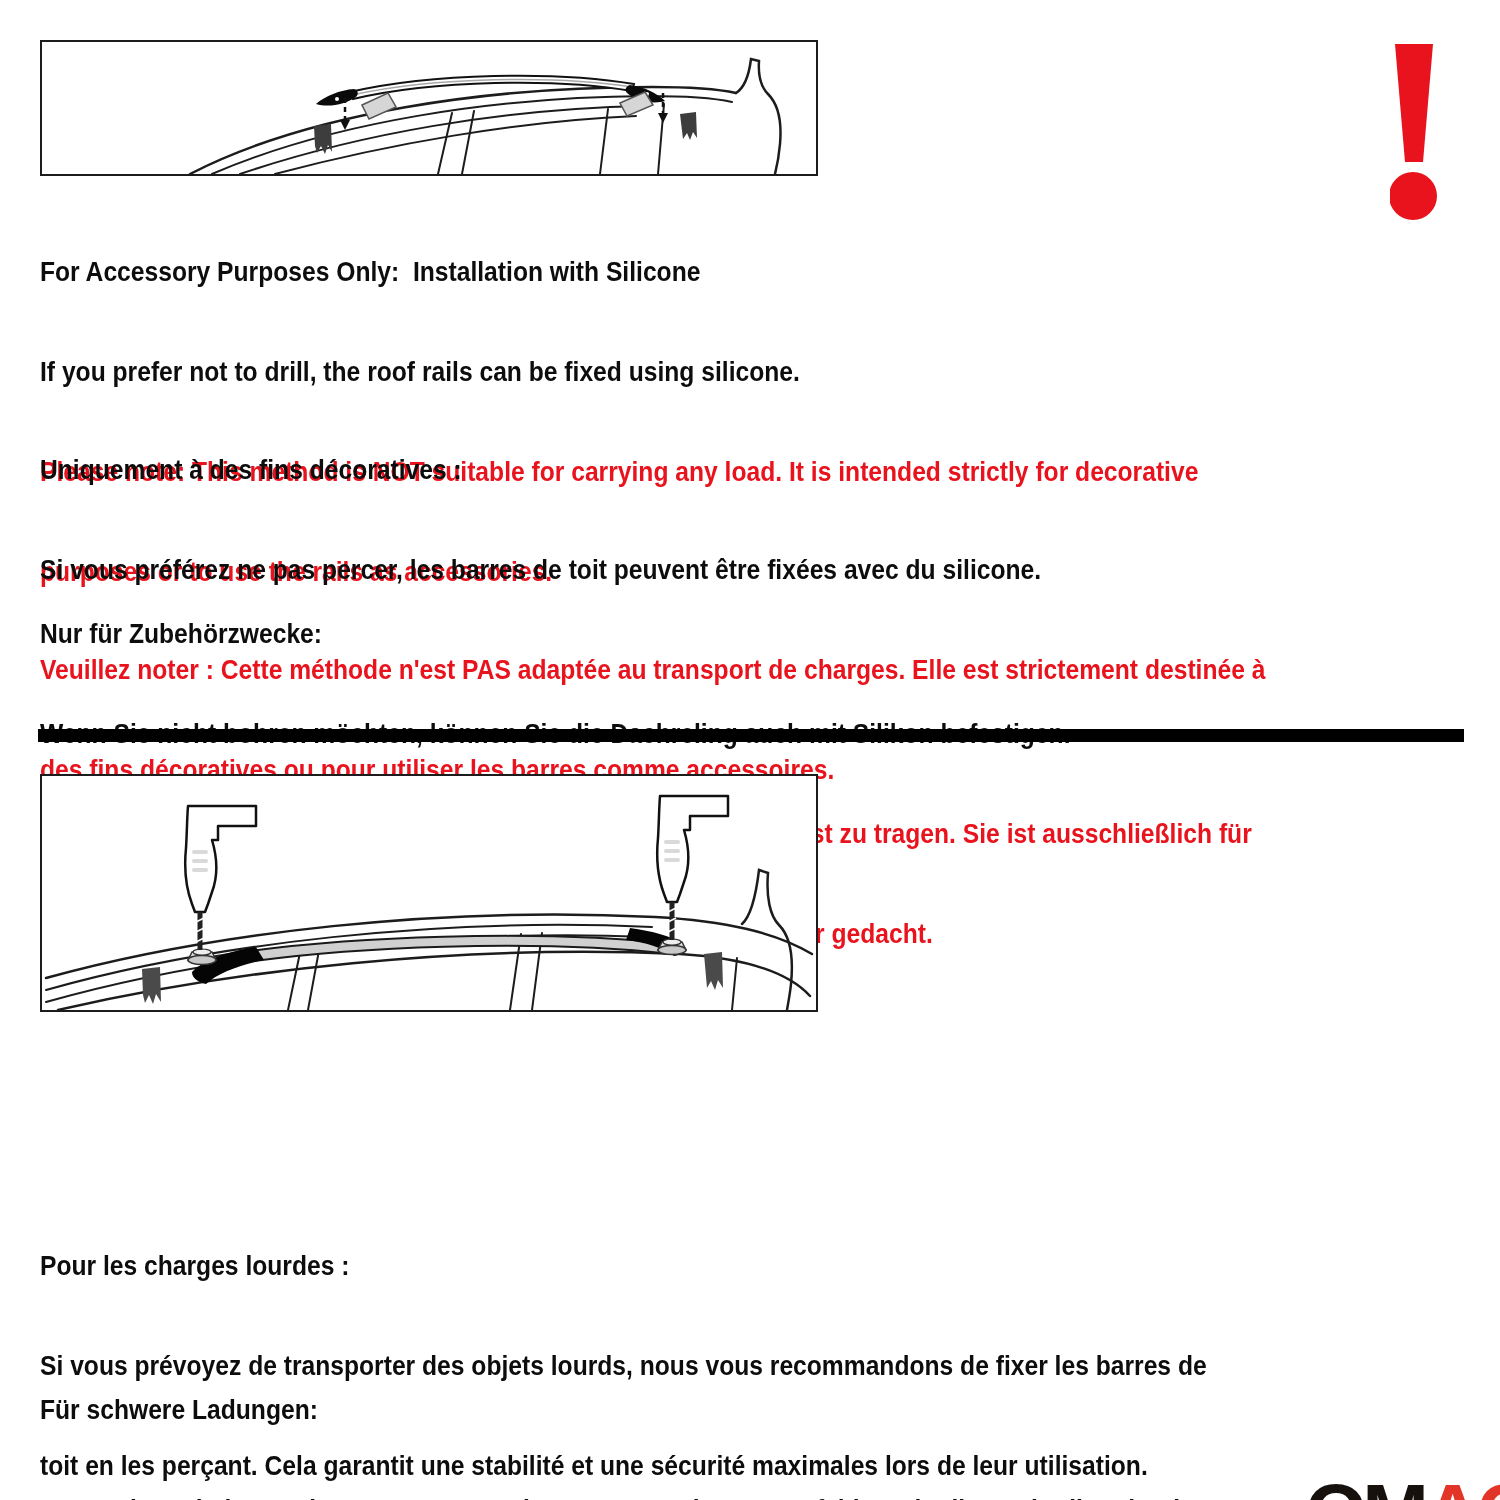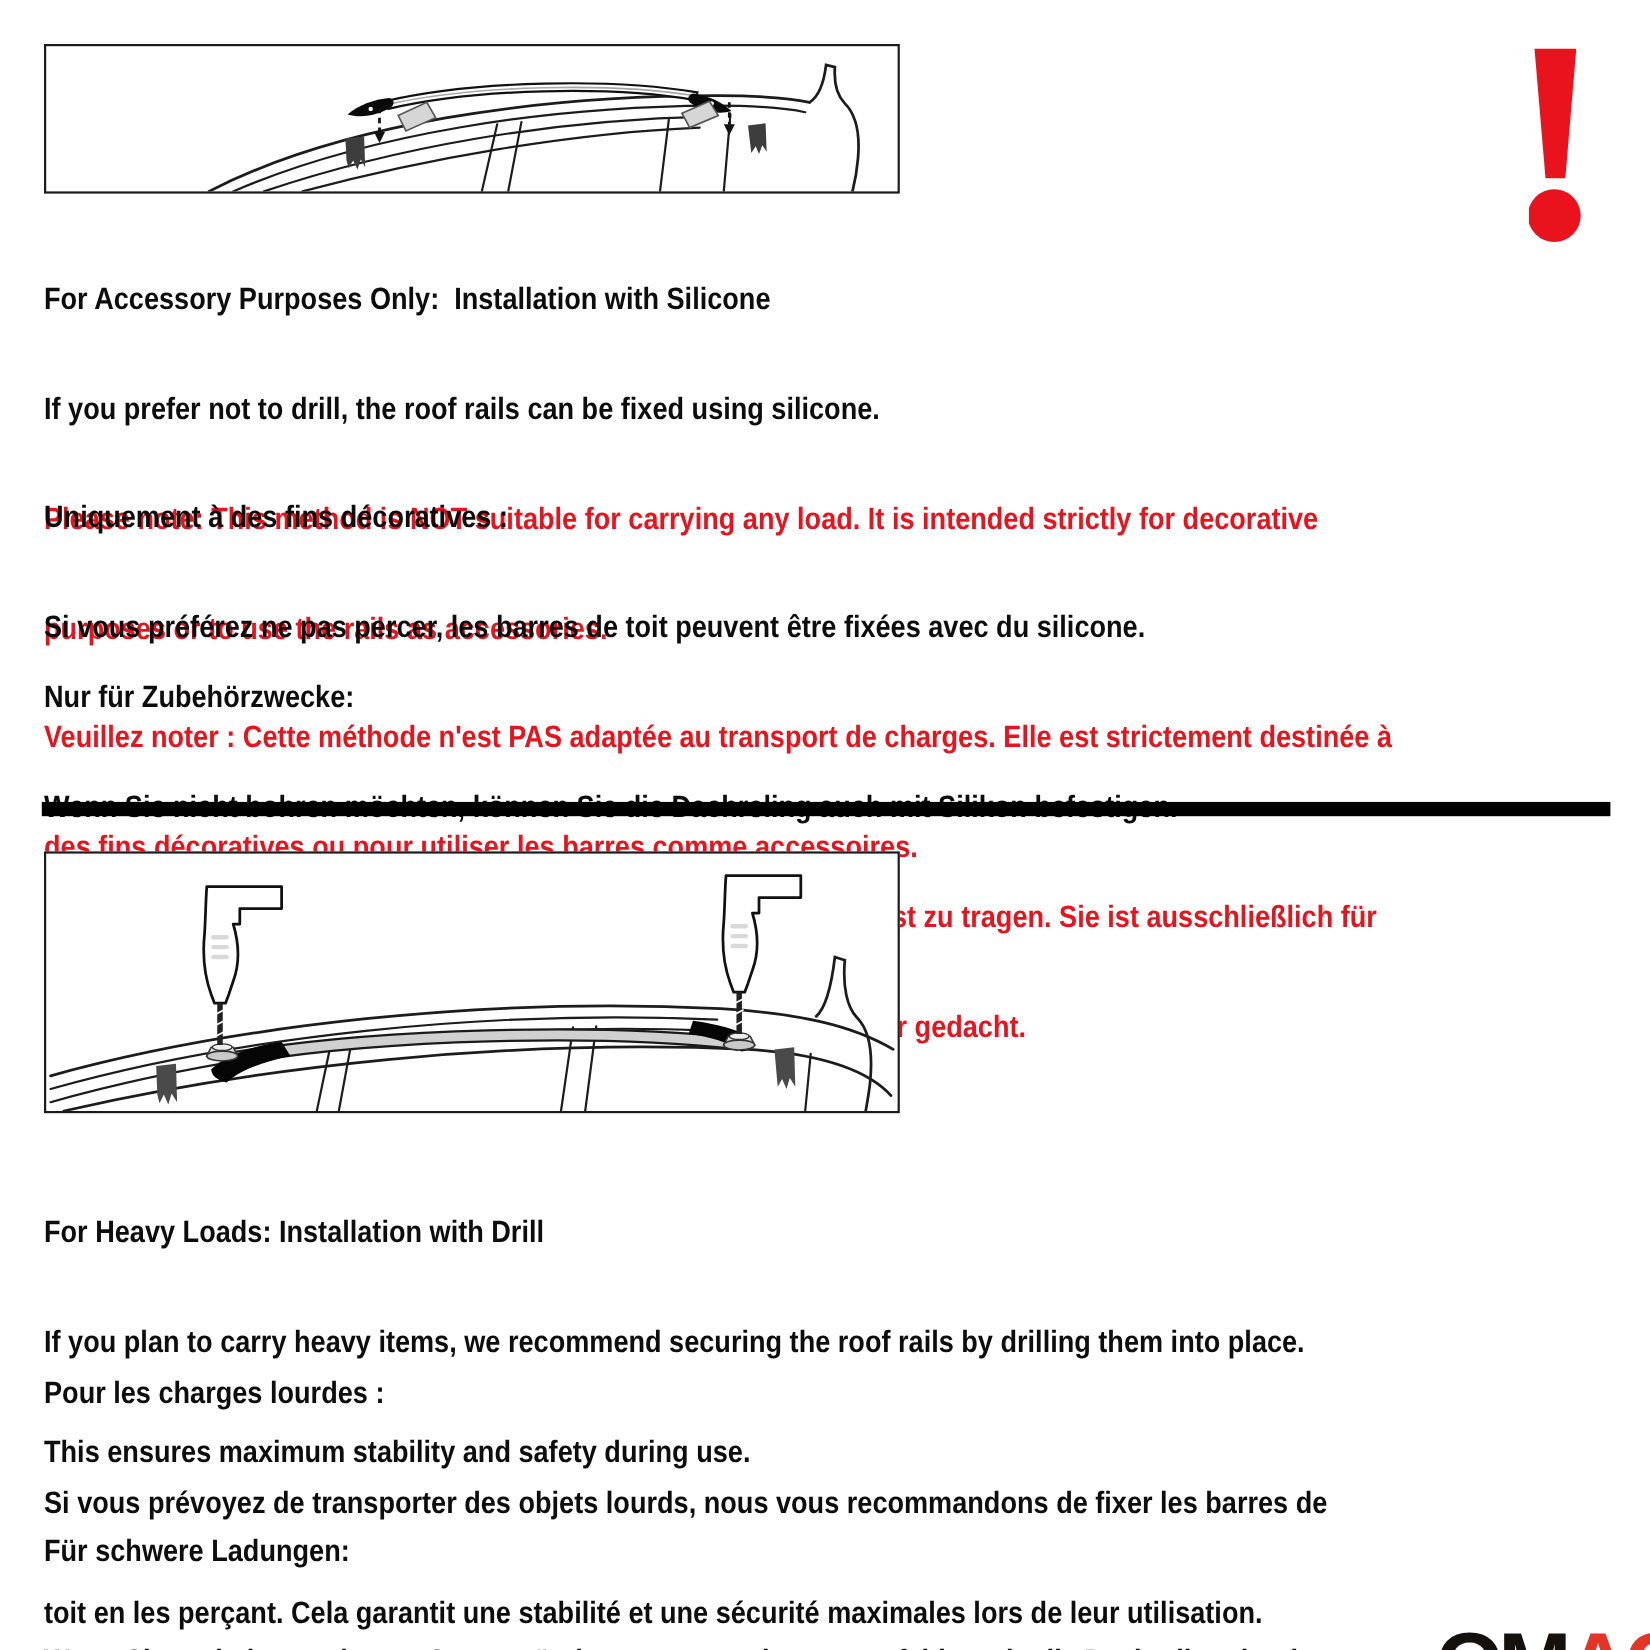--- a/index.html
+++ b/index.html
@@ -174,25 +174,20 @@
         <rect x="150" y="92" width="16" height="4" rx="2" fill="#d9d9d9"></rect>
         <rect x="155.5" y="136" width="5" height="38" fill="#222"></rect>
         <path d="M 154 146 L 162 142 M 154 156 L 162 152 M 154 166 L 162 162" stroke="#fff" stroke-width="1.5"></path>
       </g>
 
       <path fill="#4a4a4a" d="M 100 193 L 118 191 L 119 226 L 114 218 L 111 228 L 107 219 L 103 227 L 101 219 Z"></path>
       <path fill="#4a4a4a" d="M 662 178 L 680 176 L 681 212 L 676 204 L 673 214 L 669 205 L 665 212 Z"></path>
     </svg>
   </div>
 
-  <div class="text-block" style="top:1038px">
-    <div class="line">For Heavy Loads: Installation with Drill</div>
-    <div class="line">If you plan to carry heavy items, we recommend securing the roof rails by drilling them into place.</div>
-    <div class="line">This ensures maximum stability and safety during use.</div>
-  </div>
 
   <div class="text-block" style="top:1184px">
     <div class="line">Pour les charges lourdes :</div>
     <div class="line">Si vous prévoyez de transporter des objets lourds, nous vous recommandons de fixer les barres de</div>
     <div class="line">toit en les perçant. Cela garantit une stabilité et une sécurité maximales lors de leur utilisation.</div>
   </div>
 
   <div class="text-block" style="top:1328px">
     <div class="line">Für schwere Ladungen:</div>
     <div class="line">Wenn Sie vorhaben, schwere Gegenstände zu transportieren, empfehlen wir, die Dachreling durch</div>

